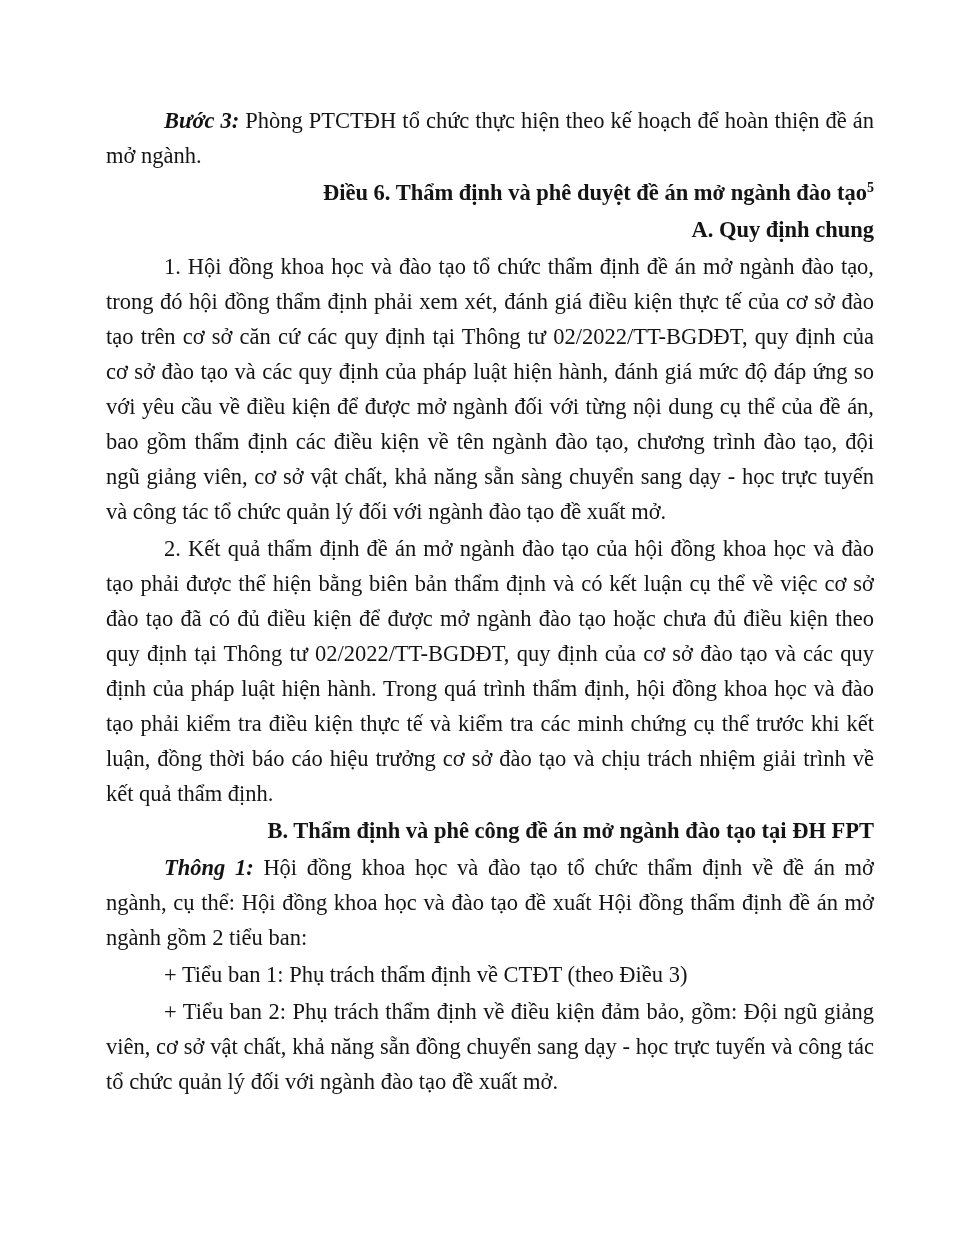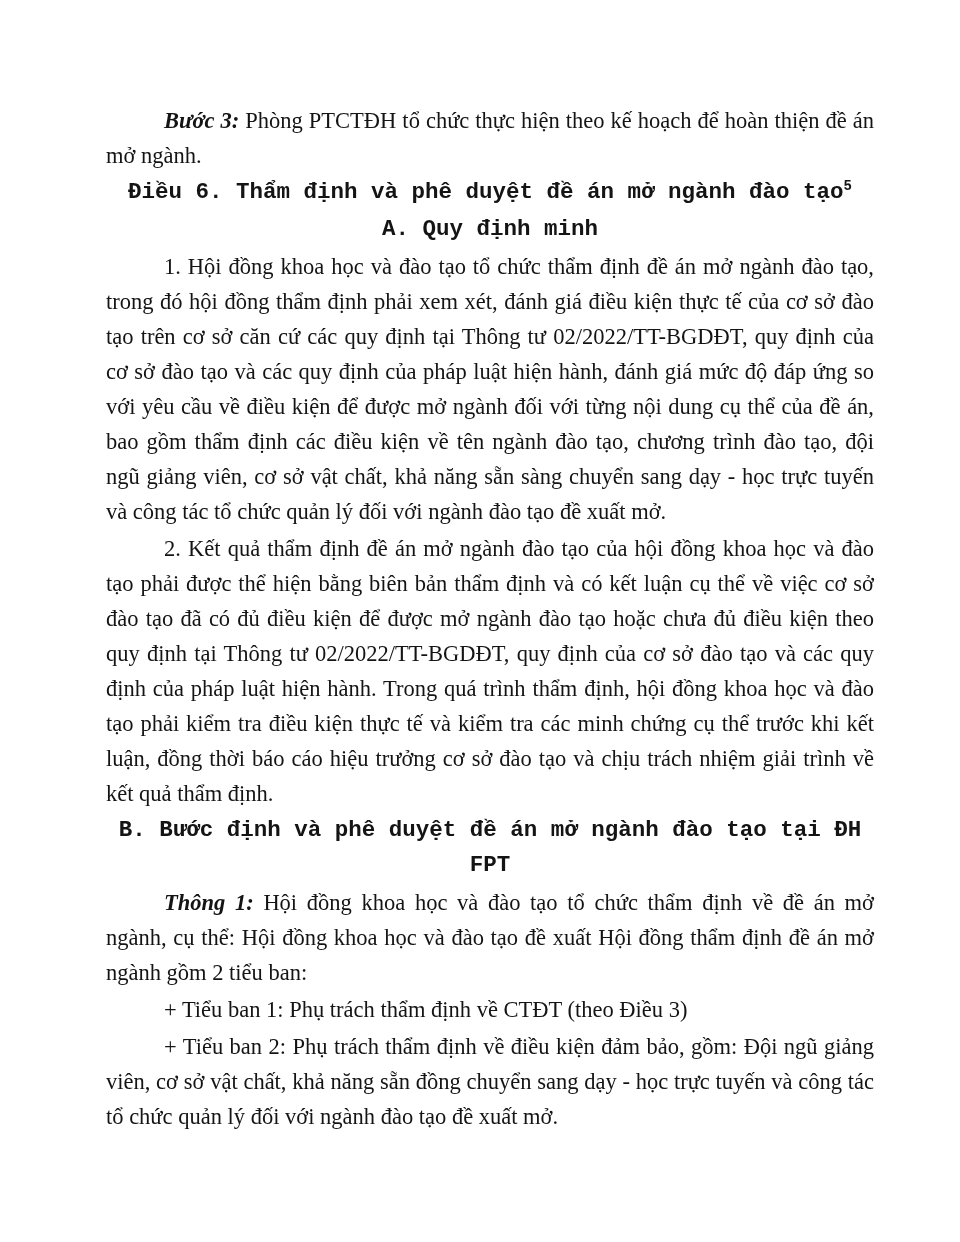--- a/index.html
+++ b/index.html
@@ -26,22 +26,21 @@
     font-size: 22.5px;
     line-height: 35px;
     text-align: justify;
     text-justify: inter-word;
   }
   .indent {
     text-indent: 58px;
   }
   .heading {
     font-weight: bold;
-    text-align: center;
-    font-family: Liberation Mono, monospace;
+    text-align: right;
   }
   .lead {
     font-weight: bold;
     font-style: italic;
   }
   sup.footnote-ref {
     font-size: 14px;
     line-height: 0;
     vertical-align: super;
     font-weight: bold;
@@ -53,27 +52,27 @@
 <div class="page">
 
   <p class="para indent">
     <span class="lead">Bước 3: </span><span>Phòng PTCTĐH tổ chức thực hiện theo kế hoạch để hoàn thiện đề án mở ngành.</span>
   </p>
 
   <p class="para heading">
     <span>Điều 6. Thẩm định và phê duyệt đề án mở ngành đào tạo</span><sup class="footnote-ref">5</sup>
   </p>
 
-  <p class="para heading">A. Quy định minh</p>
+  <p class="para heading">A. Quy định chung</p>
 
   <p class="para indent">1. Hội đồng khoa học và đào tạo tổ chức thẩm định đề án mở ngành đào tạo, trong đó hội đồng thẩm định phải xem xét, đánh giá điều kiện thực tế của cơ sở đào tạo trên cơ sở căn cứ các quy định tại Thông tư 02/2022/TT-BGDĐT, quy định của cơ sở đào tạo và các quy định của pháp luật hiện hành, đánh giá mức độ đáp ứng so với yêu cầu về điều kiện để được mở ngành đối với từng nội dung cụ thể của đề án, bao gồm thẩm định các điều kiện về tên ngành đào tạo, chương trình đào tạo, đội ngũ giảng viên, cơ sở vật chất, khả năng sẵn sàng chuyển sang dạy - học trực tuyến và công tác tổ chức quản lý đối với ngành đào tạo đề xuất mở.</p>
 
   <p class="para indent">2. Kết quả thẩm định đề án mở ngành đào tạo của hội đồng khoa học và đào tạo phải được thể hiện bằng biên bản thẩm định và có kết luận cụ thể về việc cơ sở đào tạo đã có đủ điều kiện để được mở ngành đào tạo hoặc chưa đủ điều kiện theo quy định tại Thông tư 02/2022/TT-BGDĐT, quy định của cơ sở đào tạo và các quy định của pháp luật hiện hành. Trong quá trình thẩm định, hội đồng khoa học và đào tạo phải kiểm tra điều kiện thực tế và kiểm tra các minh chứng cụ thể trước khi kết luận, đồng thời báo cáo hiệu trưởng cơ sở đào tạo và chịu trách nhiệm giải trình về kết quả thẩm định.</p>
 
-  <p class="para heading">B. Bước định và phê duyệt đề án mở ngành đào tạo tại ĐH FPT</p>
+  <p class="para heading">B. Thẩm định và phê công đề án mở ngành đào tạo tại ĐH FPT</p>
 
   <p class="para indent">
     <span class="lead">Thông 1: </span><span>Hội đồng khoa học và đào tạo tổ chức thẩm định về đề án mở ngành, cụ thể: Hội đồng khoa học và đào tạo đề xuất Hội đồng thẩm định đề án mở ngành gồm 2 tiểu ban:</span>
   </p>
 
   <p class="para indent">+ Tiểu ban 1: Phụ trách thẩm định về CTĐT (theo Điều 3)</p>
 
   <p class="para indent">+ Tiểu ban 2: Phụ trách thẩm định về điều kiện đảm bảo, gồm: Đội ngũ giảng viên, cơ sở vật chất, khả năng sẵn đồng chuyển sang dạy - học trực tuyến và công tác tổ chức quản lý đối với ngành đào tạo đề xuất mở.</p>
 
 

